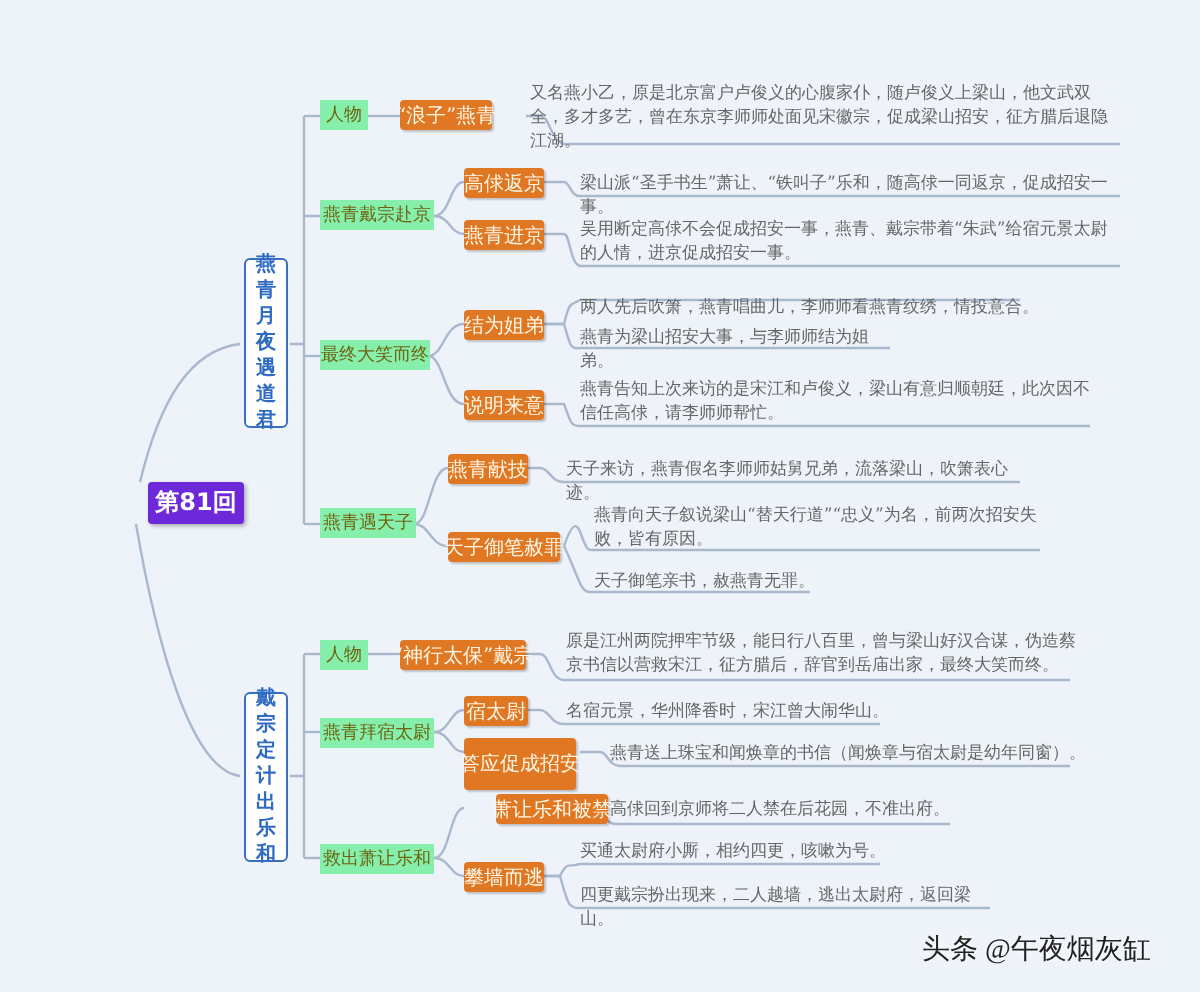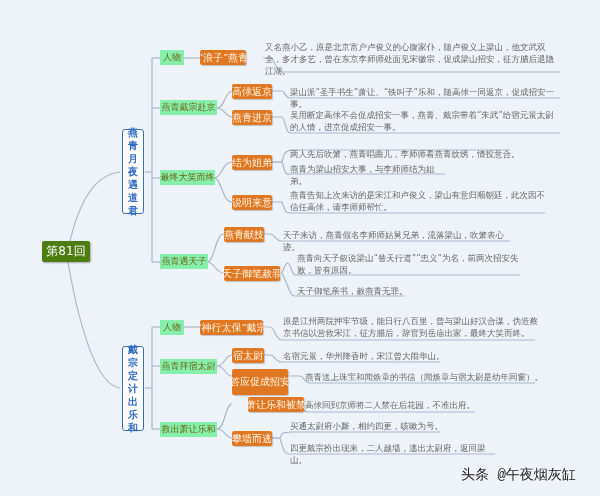--- a/index.html
+++ b/index.html
@@ -1,29 +1,29 @@
 <!DOCTYPE html>
 <html><head>
 <meta charset="utf-8">
 <style>
   html, body { margin:0; padding:0; }
   body { width:600px; height:496px; background:#eef3fa; position:relative; overflow:hidden;
          font-family:"DejaVu Serif", serif; }
   svg.links { position:absolute; left:0; top:0; width:600px; height:496px; }
   .node { position:absolute; box-sizing:border-box; display:flex; align-items:center; justify-content:center; white-space:nowrap; }
-  .root { background:#4d7c0f; color:#fff; font-weight:normal; font-size:12px; border-radius:2px;
-          box-shadow:1px 1px 2px rgba(0,0,0,0.3); font-family:"DejaVu Sans", sans-serif; }
+  .root { background:#6d28d9; color:#fff; font-weight:bold; font-size:12px; border-radius:2px;
+          box-shadow:1px 1px 2px rgba(0,0,0,0.3); font-family:"DejaVu Sans", sans-serif;margin-left:32px; }
   .main { background:#fff; border:1.5px solid #3a6fbd; border-radius:3px; color:#2f6bc2;
           font-size:10px; flex-direction:column; line-height:13px; font-weight:bold; }
   .main span.ch { display:block; }
   .sub { background:#86efac; color:#6e6510; font-size:9px; }
   .leaf { background:#e07722; color:#fff6e6; font-size:10px; border-radius:2px; box-shadow:1px 1px 1px rgba(0,0,0,0.2); }
   .text { position:absolute; font-size:8.5px; color:#666; line-height:12px; white-space:normal; }
   .watermark { position:absolute; left:461px; top:466px; font-size:14px; color:#222;
-               font-family:Liberation Mono, monospace; text-shadow:0 0 3px #fff; }
+               font-family:Liberation Serif, serif; text-shadow:0 0 3px #fff; }
 </style>
 </head>
 <body>
 
 <svg class="links" viewBox="0 0 600 496">
   <g fill="none" stroke="#a9b8cc" stroke-width="1.2">
 
     <path d="M70 241 C 80 200, 95 175, 120 172"></path>
     <path d="M68 262 C 78 320, 95 385, 120 388"></path>
 

